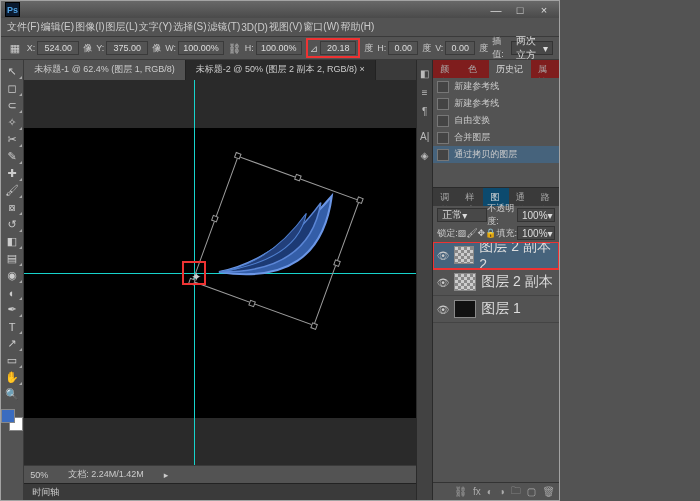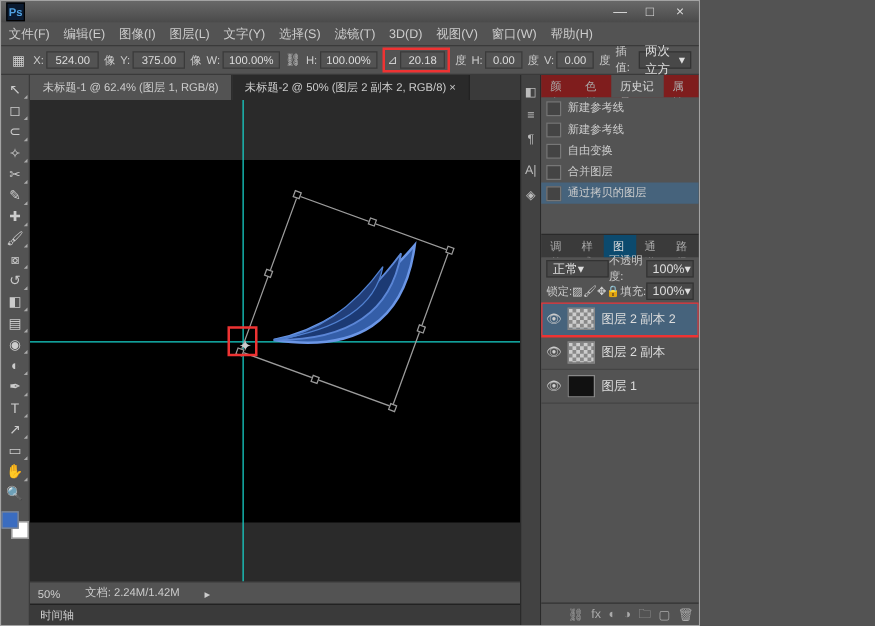--- a/index.html
+++ b/index.html
@@ -4,41 +4,41 @@
 <style>
 * { margin: 0; padding: 0; box-sizing: border-box; font-family: sans-serif; }
 body { background: #535353; width: 700px; height: 501px; overflow: hidden; font-size: 10px; color: #ccc; }
 .window { width: 560px; height: 501px; display: flex; flex-direction: column; background: #535353; border: 1px solid #a3a3a3; }
 
 .titlebar { height: 17px; background: linear-gradient(#686868, #4a4a4a); display: flex; align-items: center; padding: 0 4px; }
 .titlebar .logo { width: 15px; height: 15px; background: #0a1a30; color: #4fa0e0; display: flex; align-items: center; justify-content: center; font-size: 9px; font-weight: bold; border: 1px solid #000; }
 .titlebar .spacer { flex: 1; }
 .win-btn { width: 22px; height: 14px; display: flex; align-items: center; justify-content: center; color: #ddd; font-size: 11px; margin-left: 2px; }
 
-.menubar { height: 18px; background: #535353; display: flex; align-items: center; padding: 0 6px; gap: 11px; font-size: 10px; }
+.menubar { height: 18px; background: #535353; display: flex; align-items: center; padding: 0 6px; gap: 1px; font-size: 10px; }
 
 .optbar { height: 24px; background: #535353; border-top: 1px solid #3a3a3a; border-bottom: 1px solid #3a3a3a; display: flex; align-items: center; padding: 0 6px; gap: 4px; }
 .optbar .field { display: flex; align-items: center; gap: 2px; }
 .optbar .lbl { font-size: 9px; color: #ccc; }
 .optbar input { background: #535353; border: 1px solid #3a3a3a; color: #ddd; font-size: 9px; height: 14px; text-align: center; }
 .optbar .hl-red { border: 2px solid #e33; padding: 1px 2px; }
 .drop { background: #484848; border: 1px solid #333; height: 14px; font-size: 10px; color: #ddd; padding: 0 4px; display:flex; align-items:center; }
 
 .body { flex: 1; display: flex; overflow: hidden; }
 
 .toolcol { width: 30px; background: #535353; border-right: 1px solid #3a3a3a; display: flex; flex-direction: column; align-items: center; padding-top: 3px; }
 .tool { width: 22px; height: 17px; display: flex; align-items: center; justify-content: center; color: #ccc; font-size: 11px; position: relative; }
 .tool .corner { position: absolute; right: 1px; bottom: 1px; width: 0; height: 0; border-right: 3px solid #aaa; border-top: 3px solid transparent; }
 .swatches { margin-top: 6px; width: 22px; height: 22px; position: relative; }
 .swatches .bg { position:absolute; bottom:0; right:0; width:14px; height:14px; background:#fff; border:1px solid #888; }
 .swatches .fgb { position:absolute; top:0; left:0; width:14px; height:14px; background:#3a6cc0; border:1px solid #888; z-index:1; }
 
 .center { flex: 1; display: flex; flex-direction: column; background: #2a2a2a; }
 .doctabs { height: 20px; background: #3a3a3a; display: flex; align-items: flex-end; }
-.doctab { height: 20px; background: #535353; border-right: 1px solid #222; padding: 3px 10px; font-size: 9px; color: #ccc; display:flex; align-items:center; gap:6px; }
+.doctab { height: 20px; background: #535353; border-right: 1px solid #222; padding: 3px 10px; font-size: 9px; color: #ccc; display:flex; align-items:flex-start; gap:6px; }
 .doctab.active { background: #2a2a2a; }
 .canvas-wrap { flex: 1; position: relative; background: #2a2a2a; display: flex; align-items: center; justify-content: center; overflow: hidden; }
 .canvas { width: 392px; height: 290px; background: #000; position: relative; }
 .guide-v { position: absolute; top:-60px; bottom:-60px; left: 170px; width: 1px; background: #17d3cc; }
 .guide-h { position: absolute; left:-60px; right:-60px; top: 145px; height: 1px; background: #17d3cc; }
 .hl-center { position:absolute; left:158px; top:133px; width:24px; height:24px; border:2px solid #e33; }
 .bbox { position:absolute; border:1px solid #9c9c9c; }
 .handle { position:absolute; width:6px; height:6px; border:1px solid #9c9c9c; background:#000; }
 .statusbar { height: 18px; background: #535353; display:flex; align-items:center; padding:0 6px; font-size:9px; gap:20px; border-top:1px solid #3a3a3a; }
 
@@ -60,21 +60,21 @@
 .lp-row { height:18px; display:flex; align-items:center; padding:0 4px; gap:0; font-size:9px; }
 .lp-row .drop { width:62px; }
 .lp-row .opv { width: 38px; }
 .layerlist { flex:1; overflow:hidden; }
 .layer { height: 27px; display:flex; align-items:center; padding:0 4px; gap:5px; border-bottom:1px solid #444; }
 .layer.sel { background:#46637c; }
 .layer.hl { outline: 2px solid #e33; outline-offset: -1px; }
 .eye { width:12px; height:12px; display:flex; align-items:center; justify-content:center; color:#ccc; }
 .thumb { width:22px; height:18px; background:#111; border:1px solid #888; display:flex; align-items:center; justify-content:center; }
 .thumb.checker { background: repeating-conic-gradient(#888 0 25%, #ccc 0 50%) 0 0/6px 6px; }
-.lname { font-size:10px; color:#ddd; }
+.lname { font-size:14px; color:#ddd; }
 .lp-foot { height:18px; border-top:1px solid #333; display:flex; align-items:center; justify-content:flex-end; gap:6px; padding:0 4px; color:#aaa; font-size:10px; }
 
 .timeline { height: 17px; background: #3a3a3a; display:flex; align-items:center; padding:0 8px; font-size:9px; gap:8px; border-top:1px solid #222; }
 
 svg.crescent { position:absolute; left:175px; top:24px; }
 </style>
 </head>
 <body>
 
 <div class="window">

